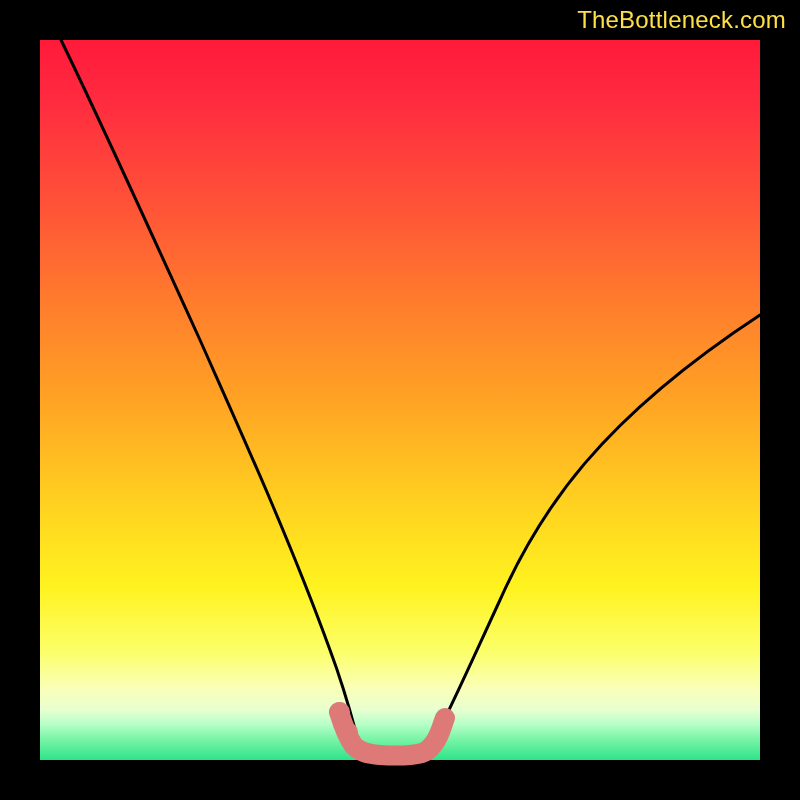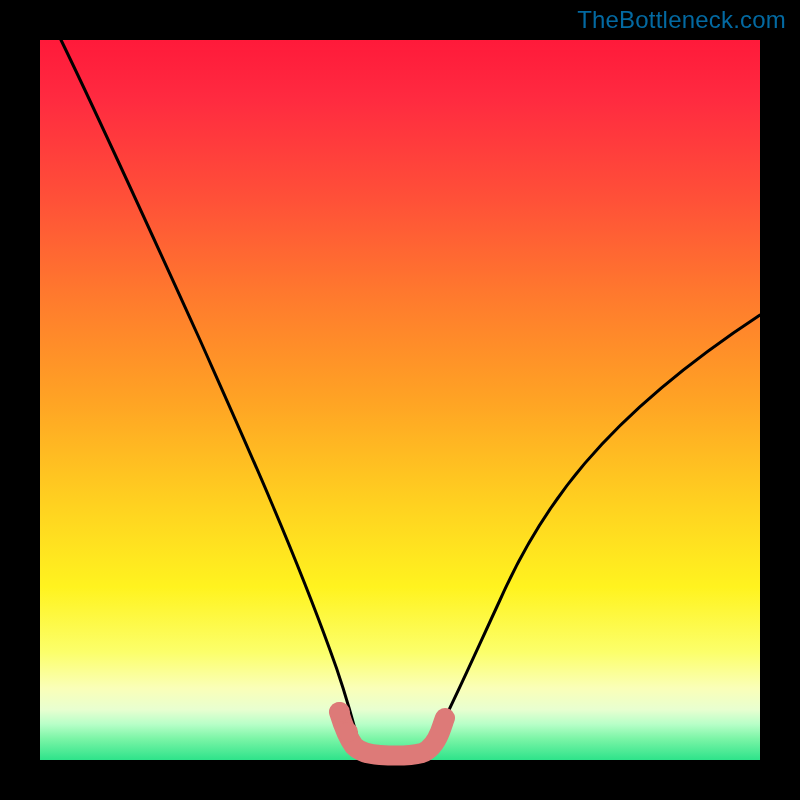--- a/index.html
+++ b/index.html
@@ -38,21 +38,21 @@
       #e8ffd0 93%,
       #b8ffc8 95%,
       #7cf5a7 97%,
       #2ee38a 100%
     );
   }
   .watermark {
     position: absolute;
     top: 6px;
     right: 14px;
-    color: #0369a1;
+    color: #fde047;
     font-size: 24px;
     font-weight: 400;
     letter-spacing: 0.2px;
     user-select: none;
   }
   svg.curve {
     position: absolute;
     left: 0;
     top: 0;
     width: 720px;

